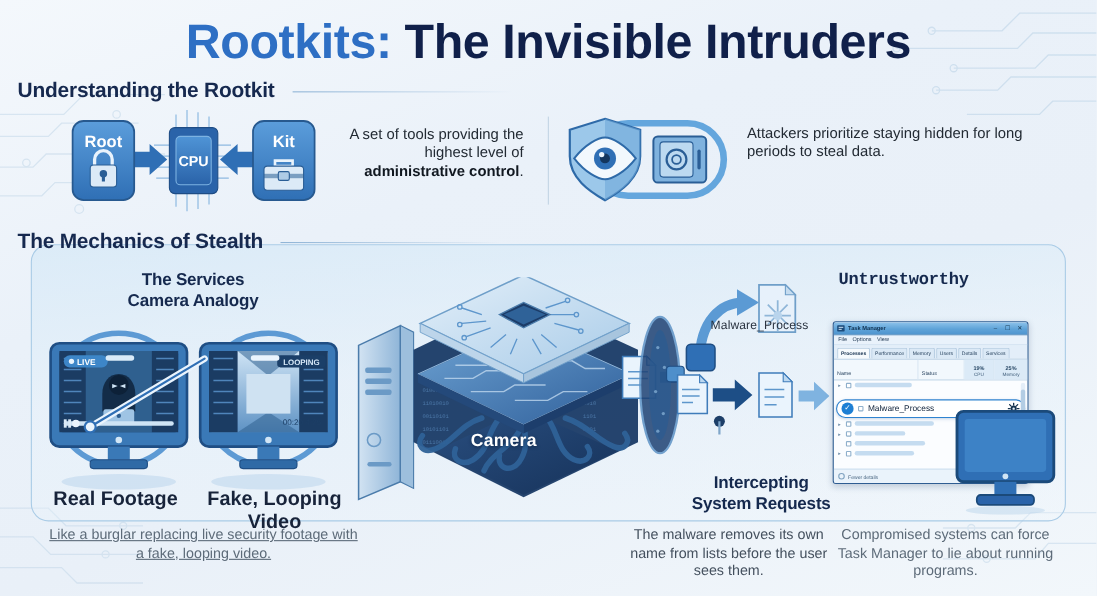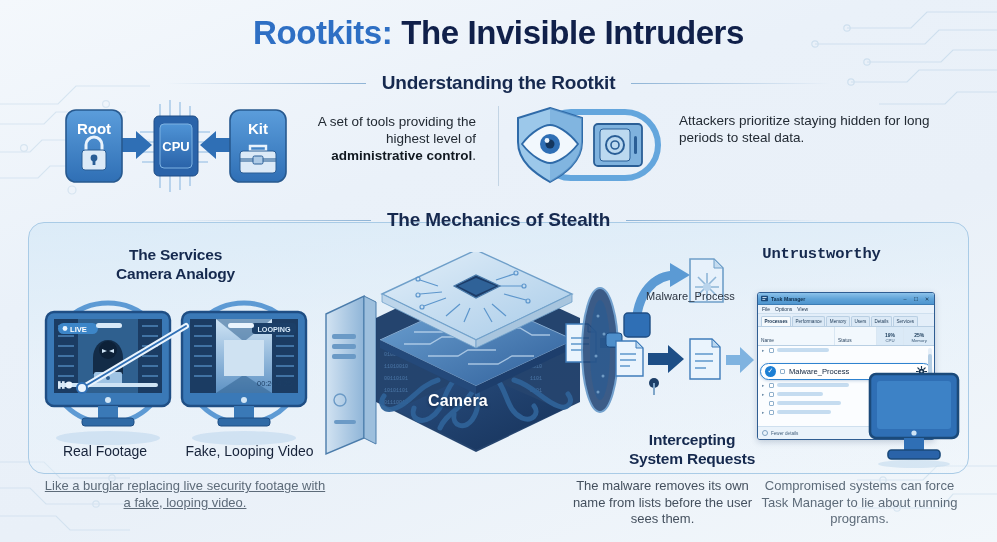--- a/index.html
+++ b/index.html
@@ -17,30 +17,30 @@
   .circuit { position: absolute; pointer-events: none; opacity: .55; }
   .ct-tr { top: 0; right: 0; }
   .ct-tl { top: 0; left: 0; }
   .ct-bl { bottom: 0; left: 0; }
   .ct-br { bottom: 0; right: 0; }
 
   
   .title {
     position: absolute; top: 14px; left: 0; width: 100%;
     text-align: center;
-    font-size: 33px; font-weight: bold;
+    font-size: 44px; font-weight: bold;
     letter-spacing: -.4px;
     color: #10204a;
     white-space: nowrap;
   }
   .title .accent { color: #2e6fc4; }
 
   .sect-head {
     position: absolute; width: 100%; left: 0;
-    text-align: center;
+    text-align: left;
     font-size: 19px; font-weight: bold; color: #16294f;
     letter-spacing: -.2px;
   }
   .sect-head span { position: relative; display: inline-block; padding: 0 16px; background: transparent; }
   .sect-head span::before, .sect-head span::after {
     content:""; position: absolute; top: 50%; width: 200px; height: 1px;
     background: linear-gradient(90deg, rgba(120,160,200,0) 0%, #8fb4d6 100%);
   }
   .sect-head span::before { right: 100%; }
   .sect-head span::after  { left: 100%; background: linear-gradient(90deg,#8fb4d6 0%, rgba(120,160,200,0) 100%); }
@@ -71,21 +71,21 @@
 
   .cap {
     position: absolute; text-align: center; font-size: 13px; line-height: 16.5px;
     color: #5d6b79;
   }
   #cap-camera { left: 40px; top: 478px; width: 290px; text-decoration: underline; }
   #cap-intercept { left: 565px; top: 478px; width: 195px; color:#44505e; }
   #cap-tools { left: 752px; top: 478px; width: 215px; }
 
   .mon-label {
-    position: absolute; font-size: 14px; font-weight: normal; color: #17233a;
+    position: absolute; font-size: 18px; font-weight: bold; color: #17233a;
     text-align: center;
   }
   #lbl-real { left: 35px; top: 443px; width: 140px; }
   #lbl-fake { left: 167px; top: 443px; width: 165px; }
 
   #lbl-malware-proc {
     position: absolute; left: 646px; top: 290px; font-size: 11px; color: #2a3340;
     letter-spacing: .1px;
   }
   #lbl-rootkit {

